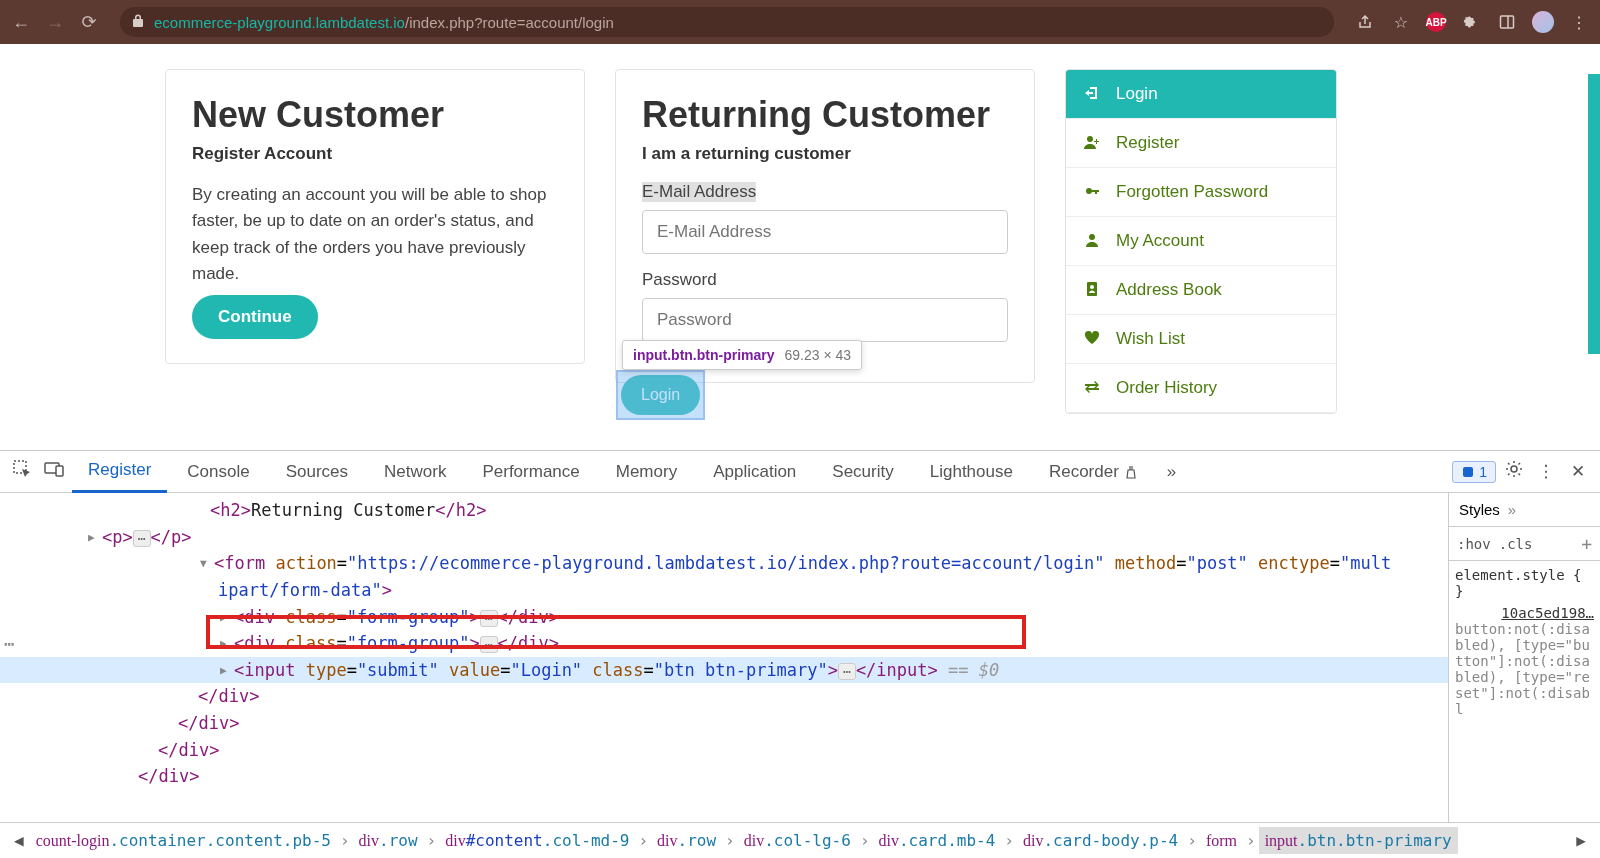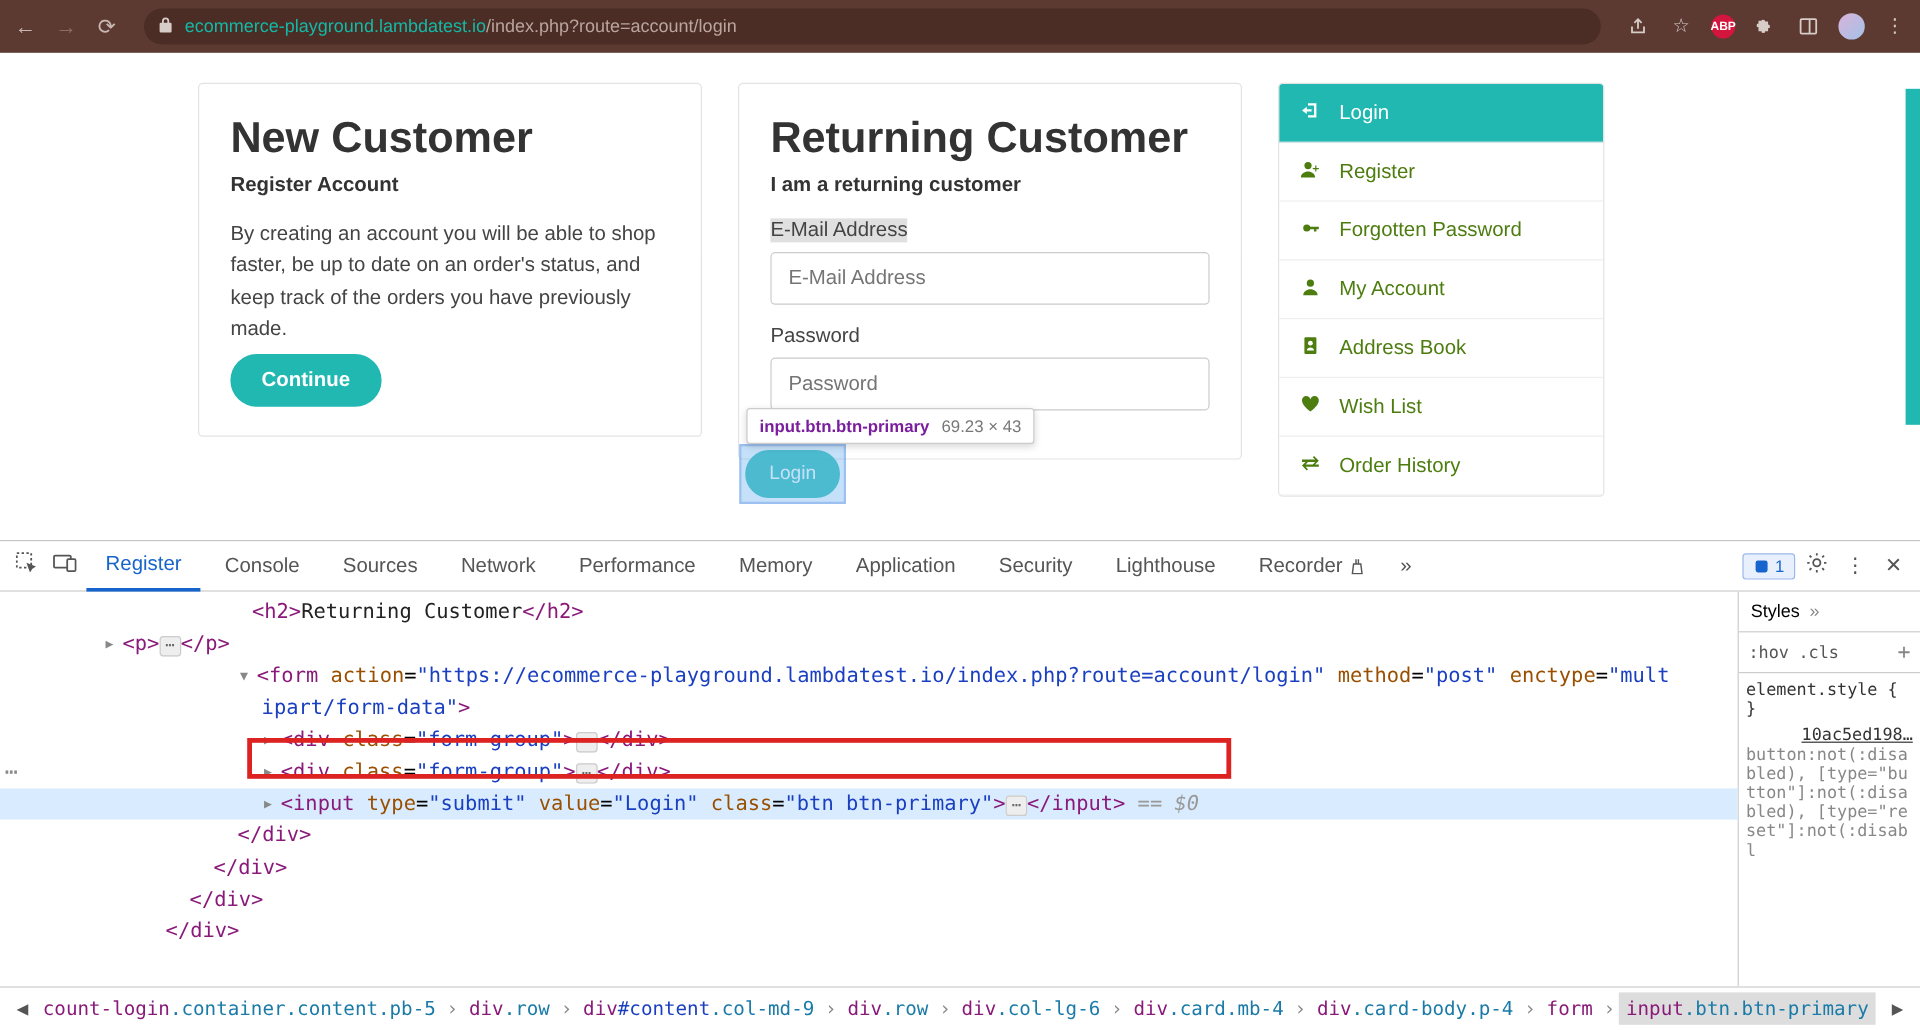--- a/index.html
+++ b/index.html
@@ -283,21 +283,21 @@
     align-items: center;
     padding: 0 8px;
     font-family: "Menlo","Consolas",monospace;
     font-size: 16px;
     gap: 0;
     overflow:hidden;
   }
   .bc-arrow { color:#555; padding:0 6px; cursor:pointer; }
   .bc-sep { color:#888; padding:0 3px; }
   .bc-item { padding: 4px 6px; white-space:nowrap; }
-  .bc-item .t { color:#8a1a7a; }
+  .bc-item .t { color:#8a1a7a;font-family:Liberation Serif, serif; }
   .bc-item .c { color:#1a7aa8; }
   .bc-item .i { color:#1a3fc0; }
   .bc-item.active { background:#ddd; }
 </style>
 </head>
 <body>
 
 <div class="browser-bar">
   <div class="nav-icon">←</div>
   <div class="nav-icon disabled">→</div>

